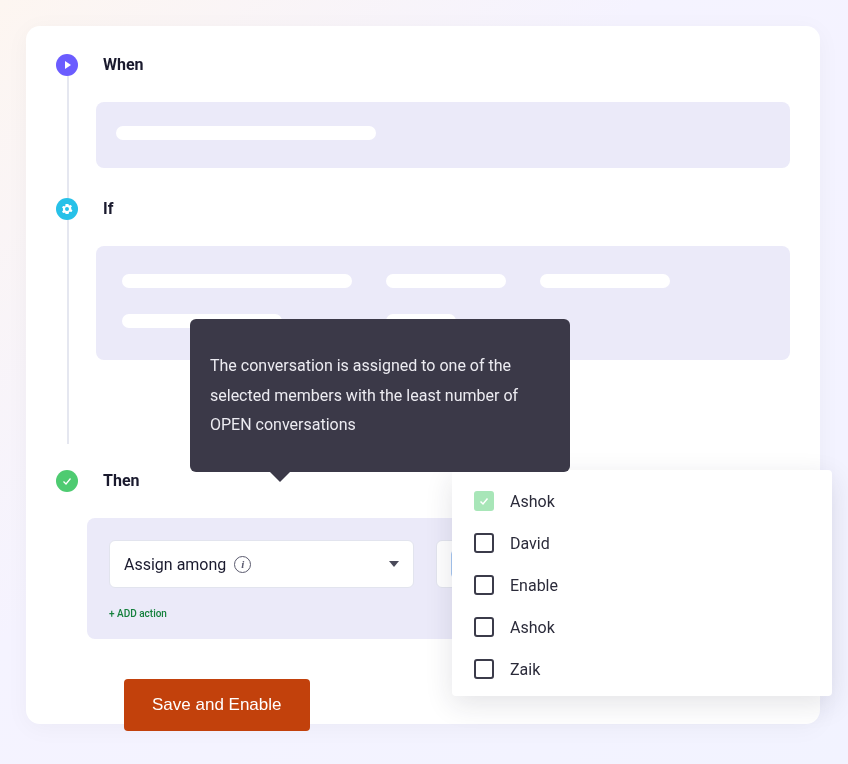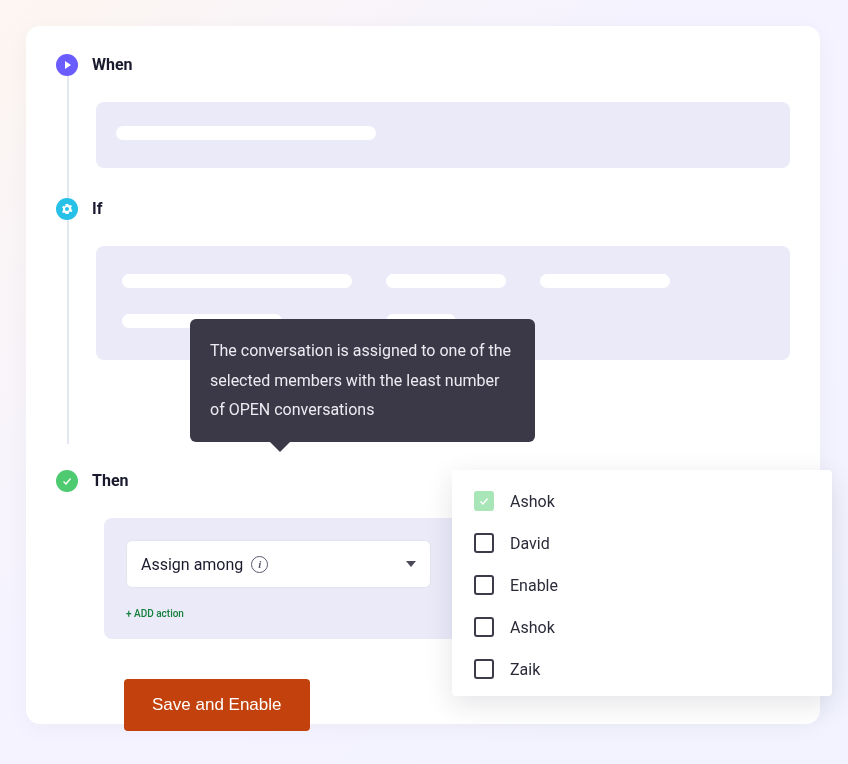--- a/index.html
+++ b/index.html
@@ -31,21 +31,21 @@
     left: 11px;
     top: 20px;
     width: 2px;
     height: 370px;
     background: #e5e7f0;
   }
 
   .step {
     display: flex;
     align-items: flex-start;
-    gap: 14px;
+    gap: 25px;
     margin-bottom: 26px;
     position: relative;
   }
 
   .step-icon {
     width: 22px;
     height: 22px;
     border-radius: 50%;
     flex-shrink: 0;
     display: flex;
@@ -149,26 +149,26 @@
     border: none;
     border-radius: 4px;
     cursor: pointer;
   }
 
   
   .tooltip {
     position: absolute;
     left: 164px;
     top: 293px;
-    width: 345px;
+    width: 380px;
     background: #3b3948;
     color: #ecebf1;
     font-size: 16px;
     line-height: 1.85;
-    padding: 17px 20px;
+    padding: 32px 20px;
     border-radius: 6px;
     z-index: 20;
   }
   .tooltip::after {
     content:"";
     position:absolute;
     left: 80px;
     bottom: -10px;
     width:0;height:0;
     border-left:10px solid transparent;
@@ -245,21 +245,21 @@
     </div>
 
     <div class="step">
       <div class="step-icon icon-then">
         <svg viewBox="0 0 24 24">
             <polyline points="5 13 10 18 19 7"></polyline>
           </svg>
       </div>
       <div class="step-label">Then</div>
     </div>
-    <div style="margin-left:48px;">
+    <div style="margin-left:31px;">
       <div class="then-area">
         <div class="row-controls">
           <div class="select-box assign-select">
             <span class="left">
               <span>Assign among</span>
               <span class="info-icn">i</span>
             </span>
             <span class="chev"></span>
           </div>
           <div class="select-box tag-input">

